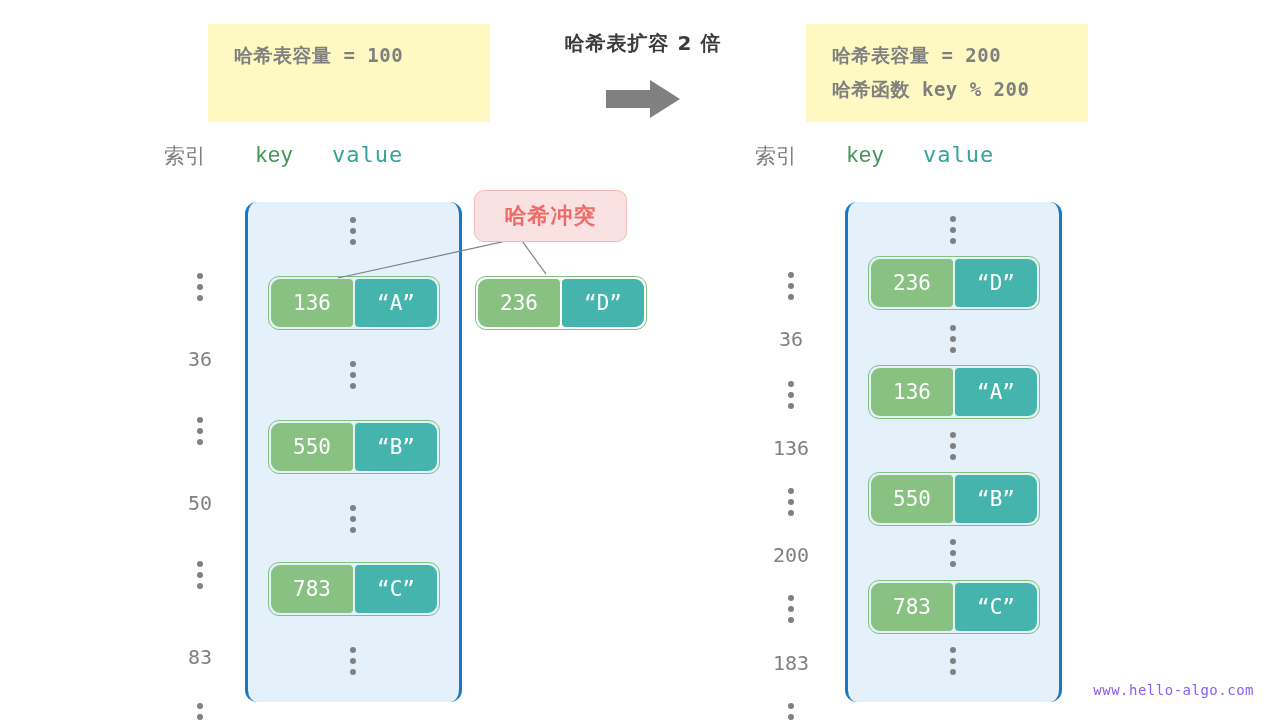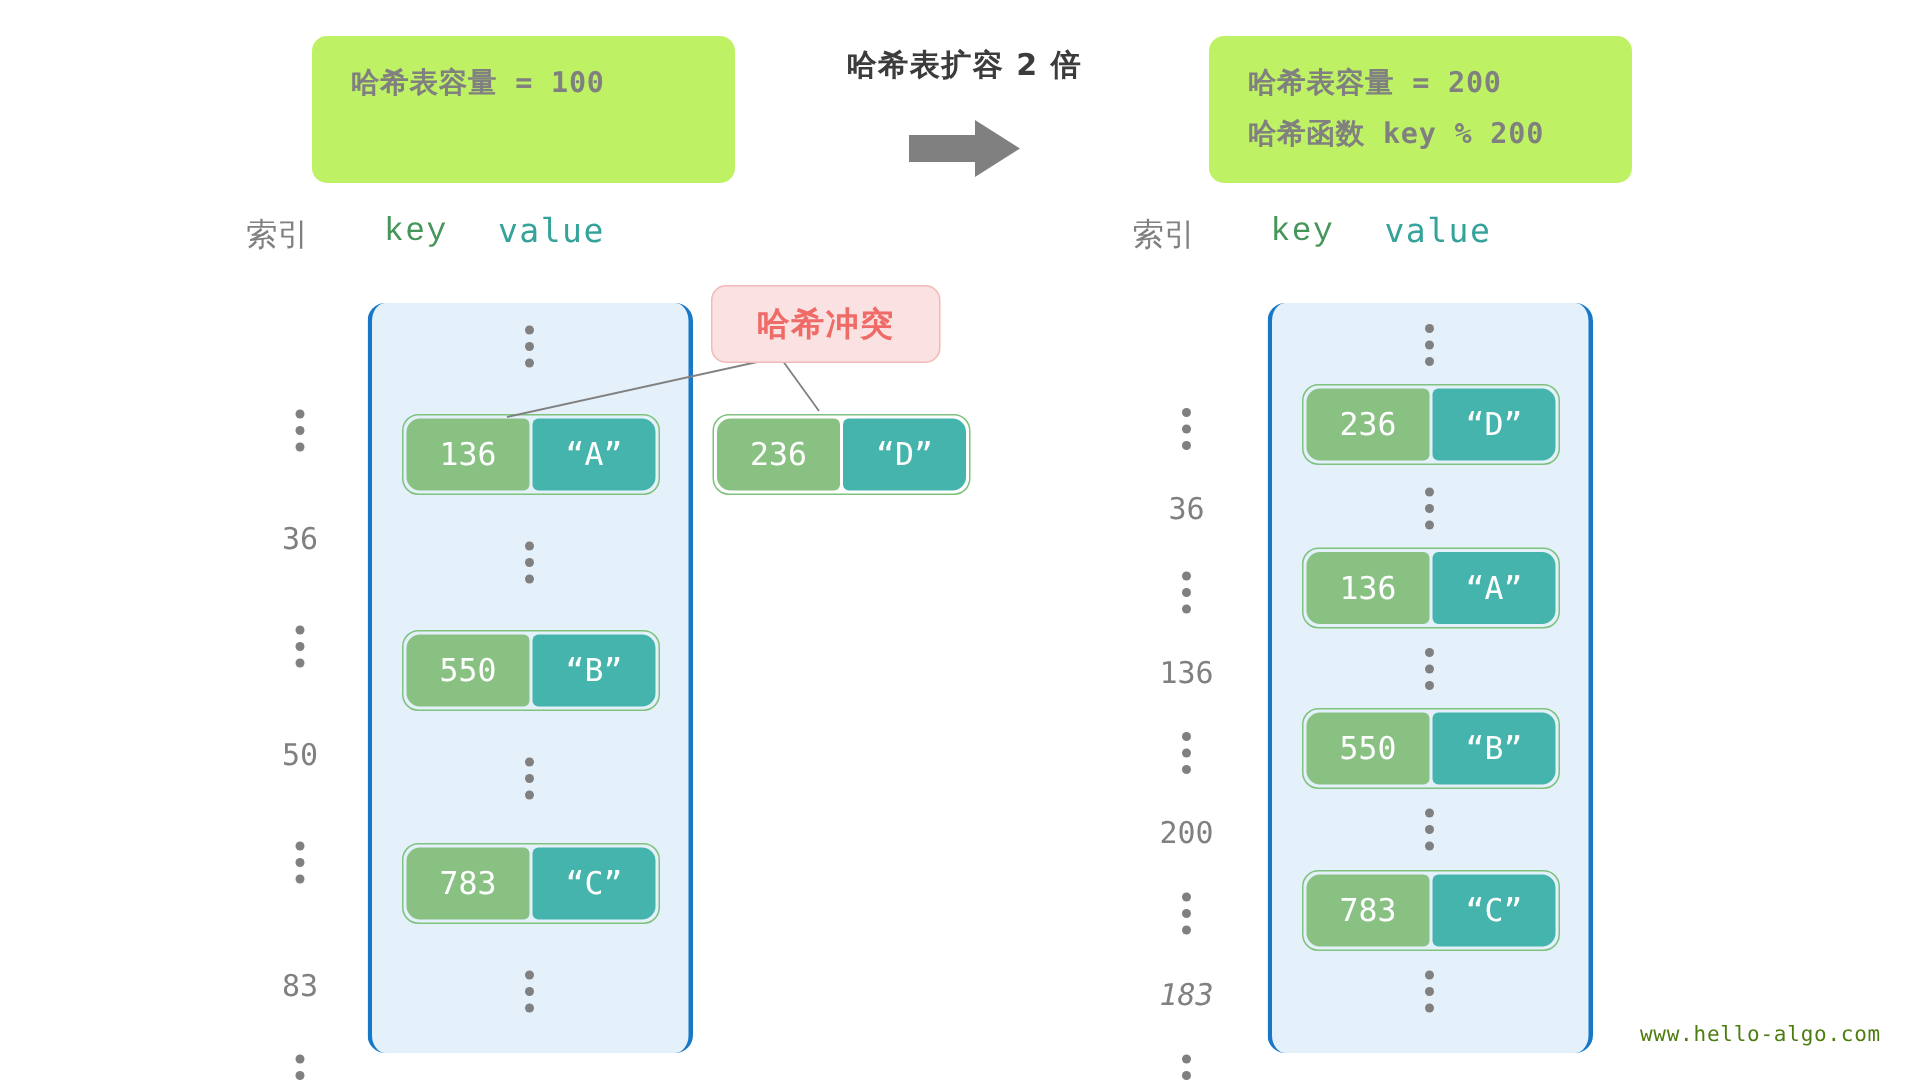--- a/index.html
+++ b/index.html
@@ -11,22 +11,22 @@
     height: 720px;
     background: #ffffff;
     font-family: "DejaVu Sans", sans-serif;
     overflow: hidden;
     position: relative;
   }
 
   
   .info-box {
     position: absolute;
-    background: #bef264;
-    border-radius: 10px;
+    background: #fef9c3;
+    border-radius: 0;
     padding: 14px 26px 25px 26px;
     box-sizing: border-box;
   }
   .info-line {
     font-family: "DejaVu Sans Mono", monospace;
     font-size: 19px;
     font-weight: bold;
     color: #808080;
     line-height: 34px;
     white-space: pre;
@@ -73,21 +73,21 @@
     top: 0;
     width: 72px;
     font-family: "DejaVu Sans", sans-serif;
     font-size: 21px;
     color: #808080;
   }
   .th-key {
     position: absolute;
     left: 92px;
     top: 0;
-    font-family: Liberation Mono, monospace;
+    font-family: Liberation Sans, sans-serif;
     font-size: 22px;
     color: #46965a;
     letter-spacing: 1px;
   }
   .th-value {
     position: absolute;
     left: 168px;
     top: 0;
     font-family: "DejaVu Sans Mono", monospace;
     font-size: 22px;
@@ -208,21 +208,21 @@
     width: 172px;
   }
 
   
   #watermark {
     position: absolute;
     right: 26px;
     bottom: 22px;
     font-family: "DejaVu Sans Mono", monospace;
     font-size: 14px;
-    color: #4d7c0f;
+    color: #8b5cf6;
     letter-spacing: 0.5px;
   }
 </style>
 </head>
 <body>
 
 <div class="info-box" id="info-left">
   <div class="info-line">哈希表容量 = 100</div>
 </div>
 
@@ -337,21 +337,21 @@
         <i></i>
         <i></i>
         <i></i>
       </div>
       <div class="idx-cell" style="top: 345px;">200</div>
       <div class="vdots" style="left: 33px; top: 397px;">
         <i></i>
         <i></i>
         <i></i>
       </div>
-      <div class="idx-cell" style="top: 453px; font-style: italic;">183</div>
+      <div class="idx-cell" style="top: 453px;">183</div>
       <div class="vdots" style="left: 33px; top: 505px;">
         <i></i>
         <i></i>
       </div>
     </div>
   <div class="bucket" style="left: 90px; top: 60px; width: 211px; height: 500px;">
       <div class="vdots" style="left: 102px; top: 14px;">
         <i></i>
         <i></i>
         <i></i>

